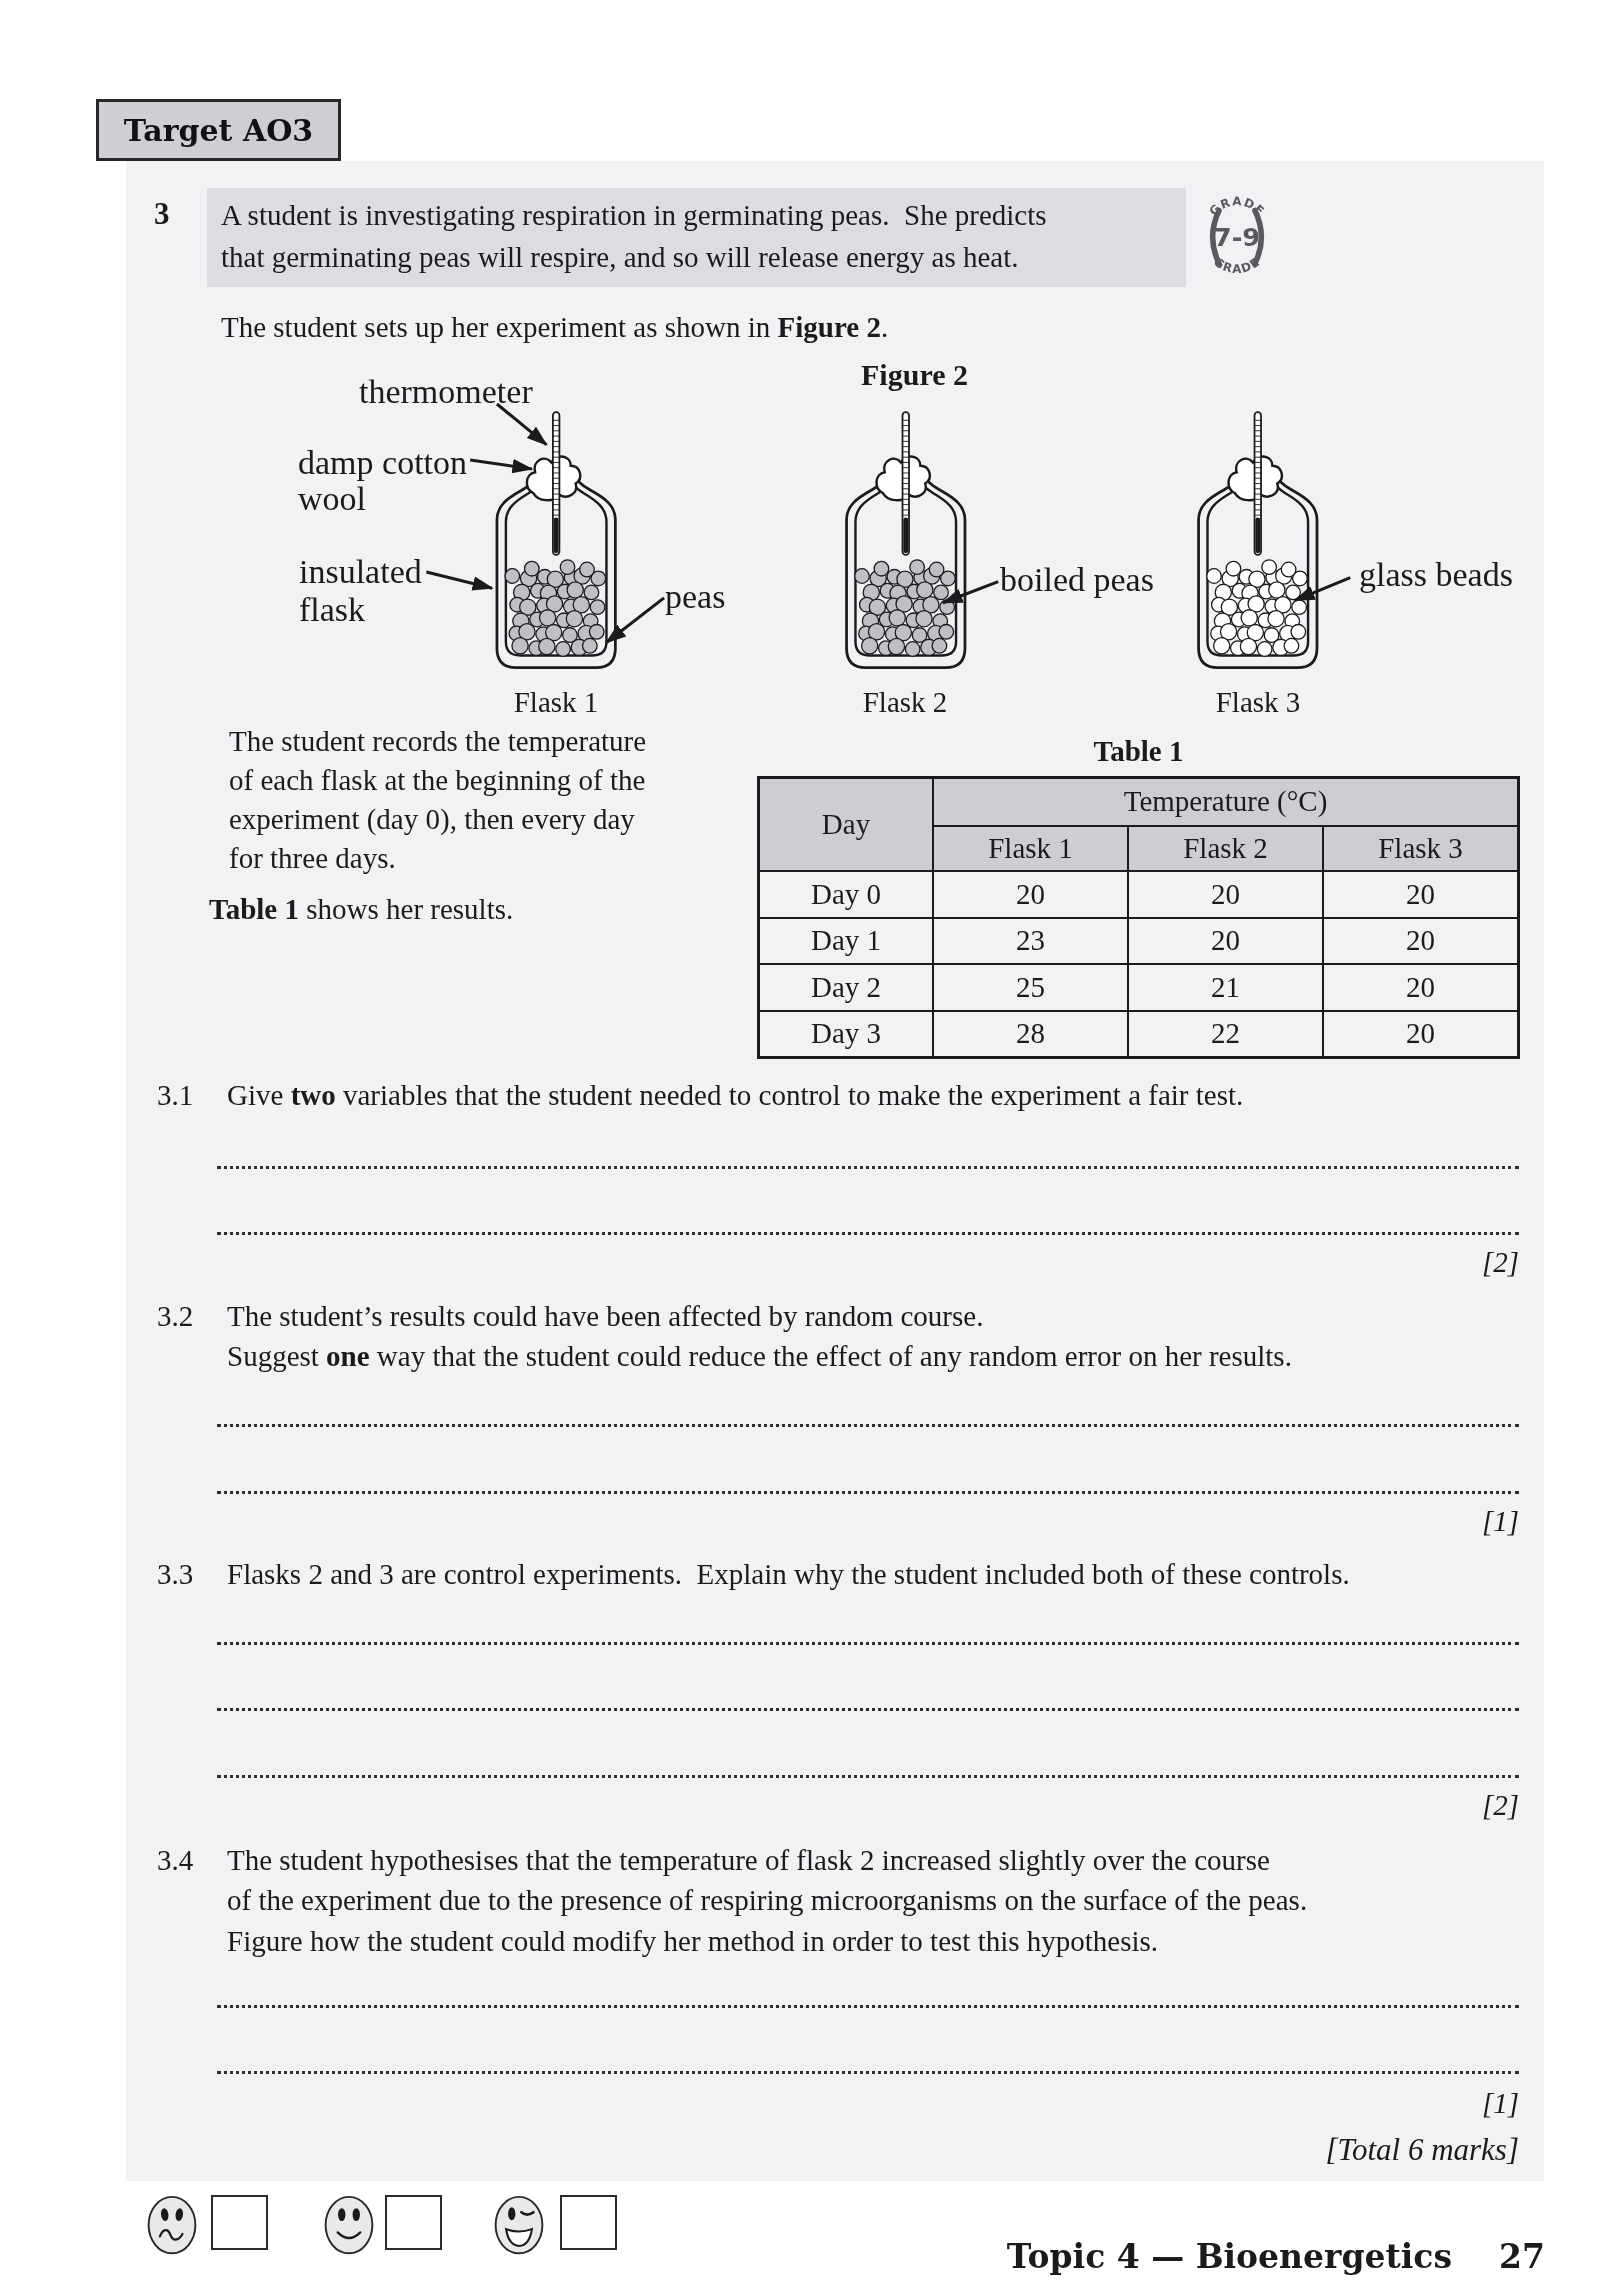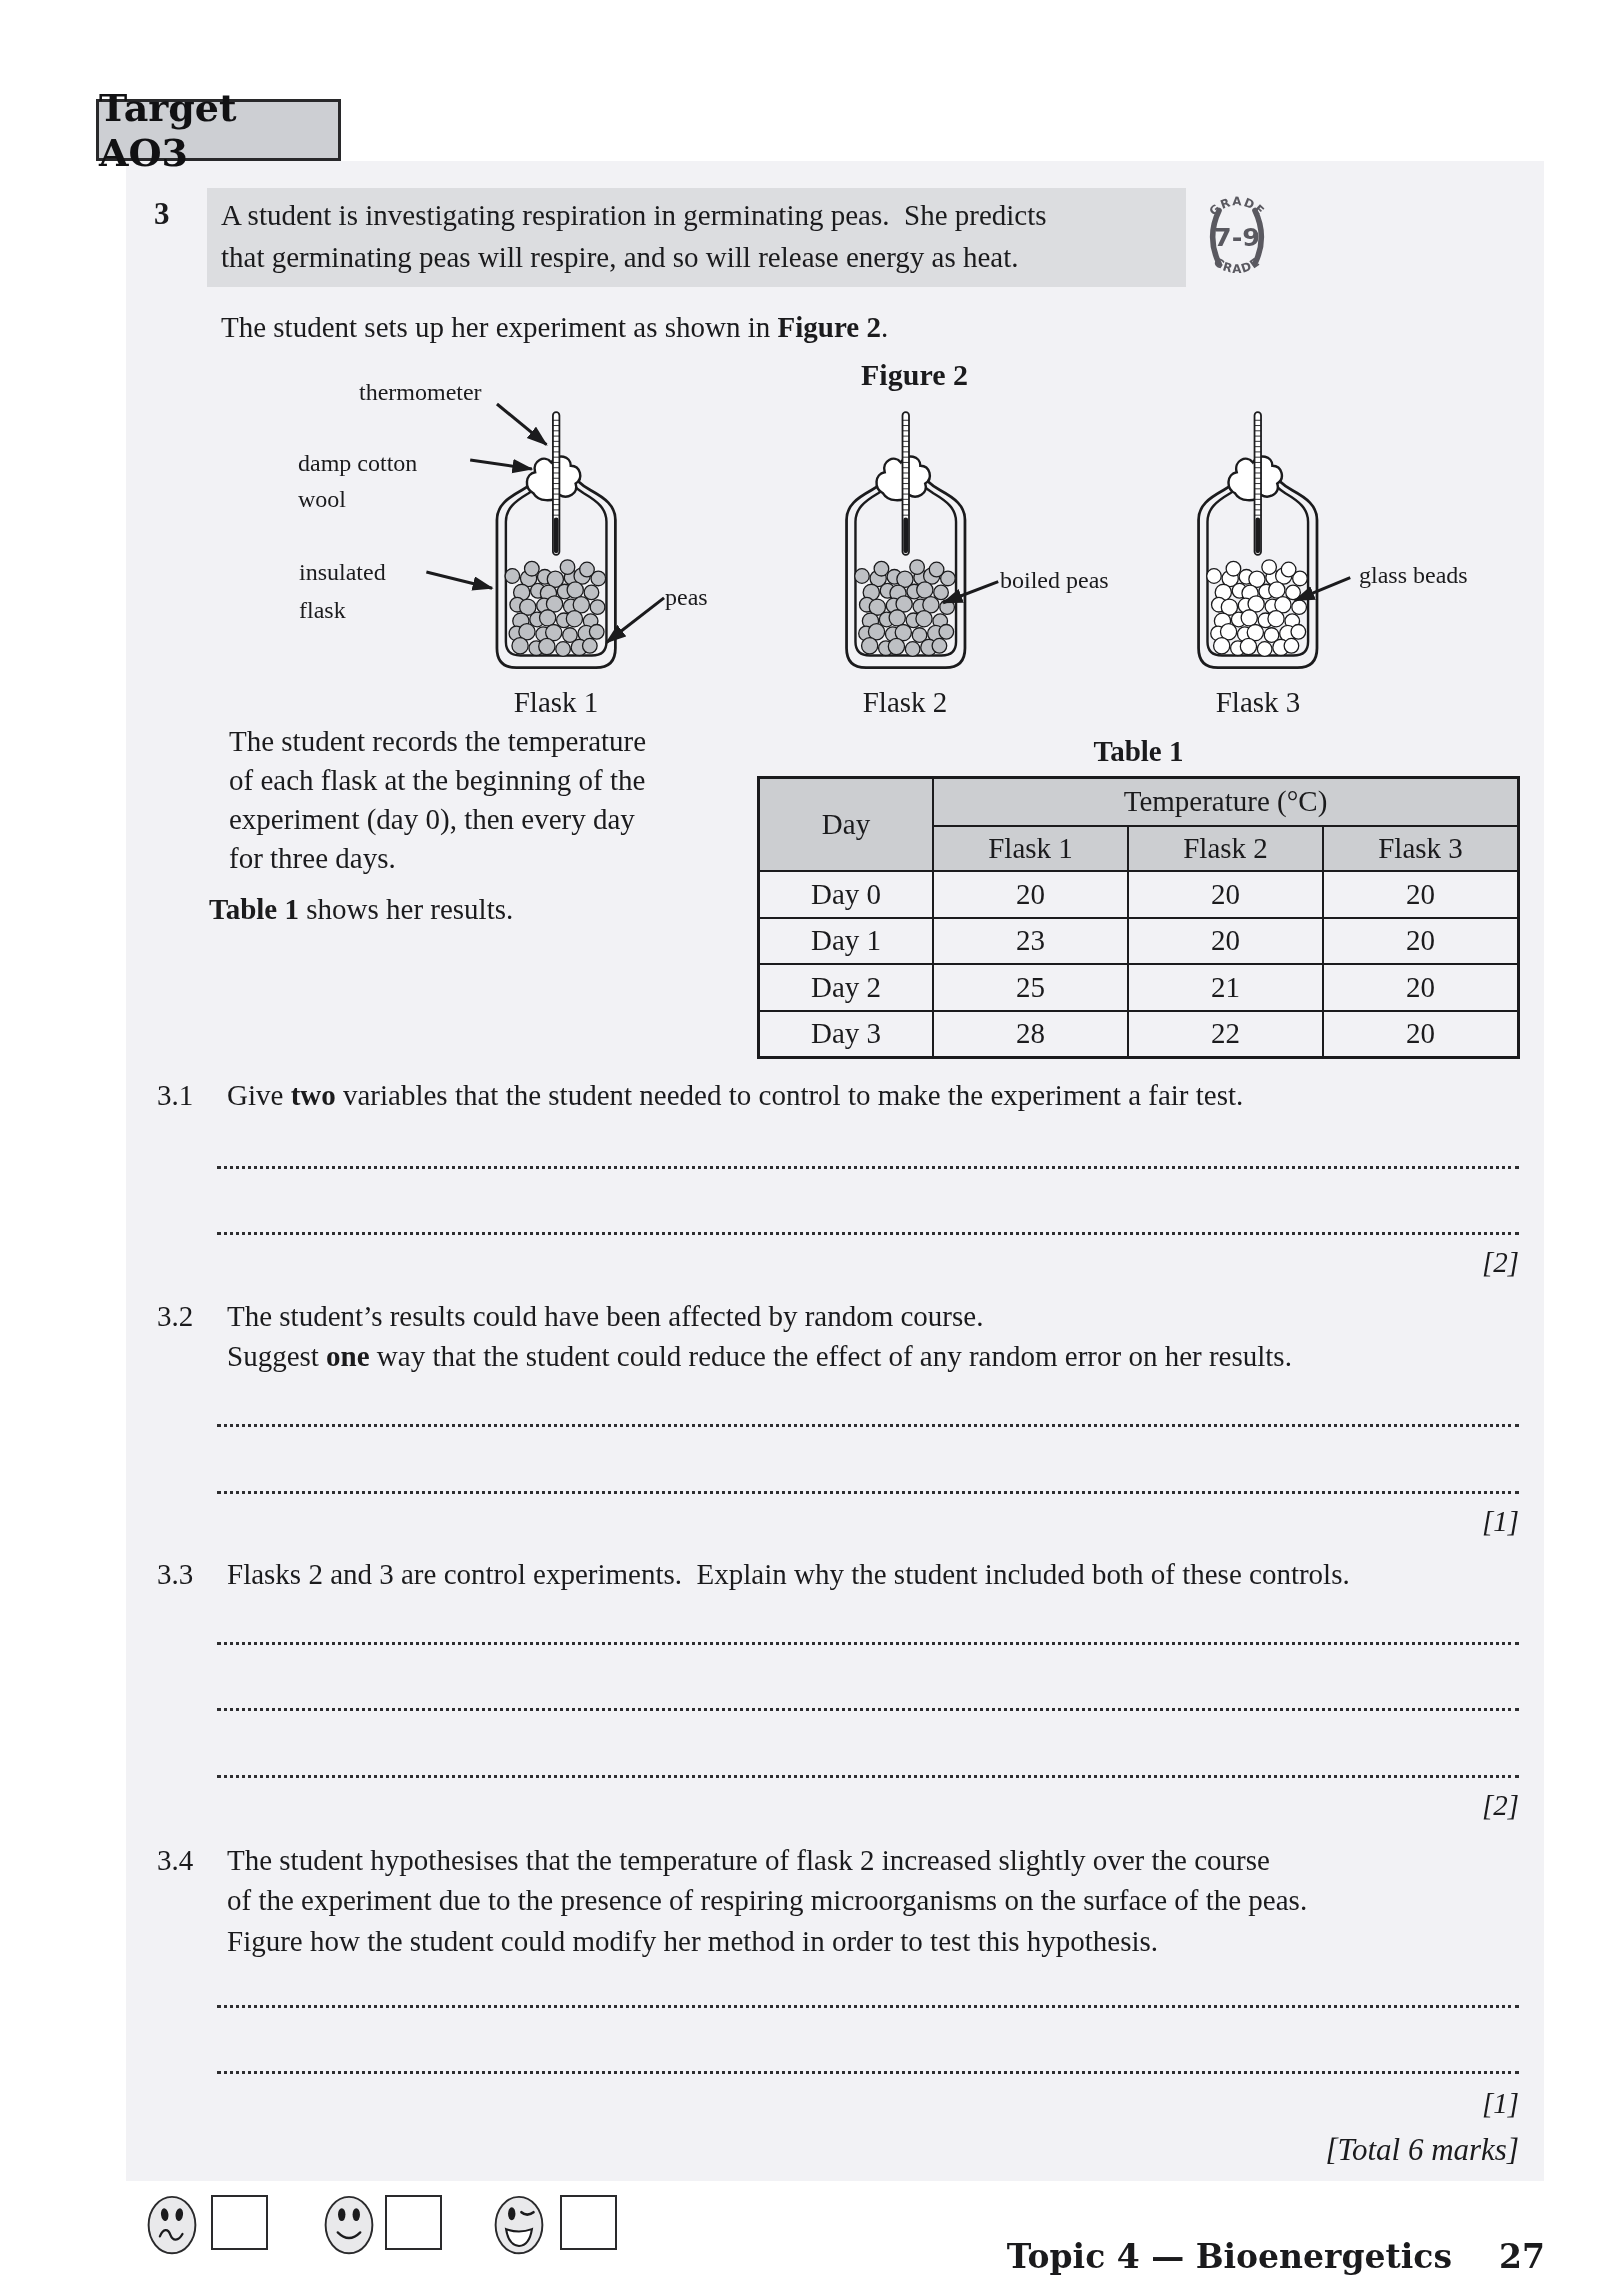--- a/index.html
+++ b/index.html
@@ -11,34 +11,34 @@
   }
   .abs{position:absolute;}
   .line{white-space:pre;}
   
   #panel{left:126px;top:161px;width:1418px;height:2020px;background:#f2f2f5;}
   
   #target-box{
     left:96px;top:99px;width:245px;height:62px;background:#cdcfd3;
     border:3.2px solid #28282a;box-sizing:border-box;
     display:flex;align-items:center;justify-content:center;
-    font-family:"DejaVu Serif", serif;font-weight:700;font-size:38px;color:#111113;
+    font-family:"DejaVu Serif", serif;font-weight:700;font-size:30px;color:#111113;
   }
   
   #q-number{left:154px;top:196px;font-size:31px;font-weight:700;}
   #stem-box{left:207px;top:188px;width:979px;height:99px;background:#dcdde0;}
   .stem-line{left:221px;font-size:29px;}
   #setup-line{left:221px;top:311px;font-size:29px;}
   b.inline{font-weight:700;}
   
   #grade-badge{left:1190px;top:190px;width:94px;height:94px;}
   
   #figure-title{left:825px;top:358px;width:179px;text-align:center;font-size:30px;font-weight:700;}
   #figure-svg{left:122px;top:357px;}
-  .fig-label{font-size:24px;line-height:36px;}
+  .fig-label{font-size:34px;line-height:36px;}
   #lbl-thermometer{left:359px;top:374px;}
   #lbl-damp{left:298px;top:445px;}
   #lbl-insulated{left:299px;top:553px;line-height:38px;}
   #lbl-peas{left:665px;top:579px;}
   #lbl-boiled{left:1000px;top:562px;}
   #lbl-beads{left:1359px;top:557px;}
   .flask-caption{top:686px;width:162px;text-align:center;font-size:29px;}
   
   #intro{left:209px;top:722px;font-size:29px;}
   #intro .line{line-height:39px;margin-left:20px;}

